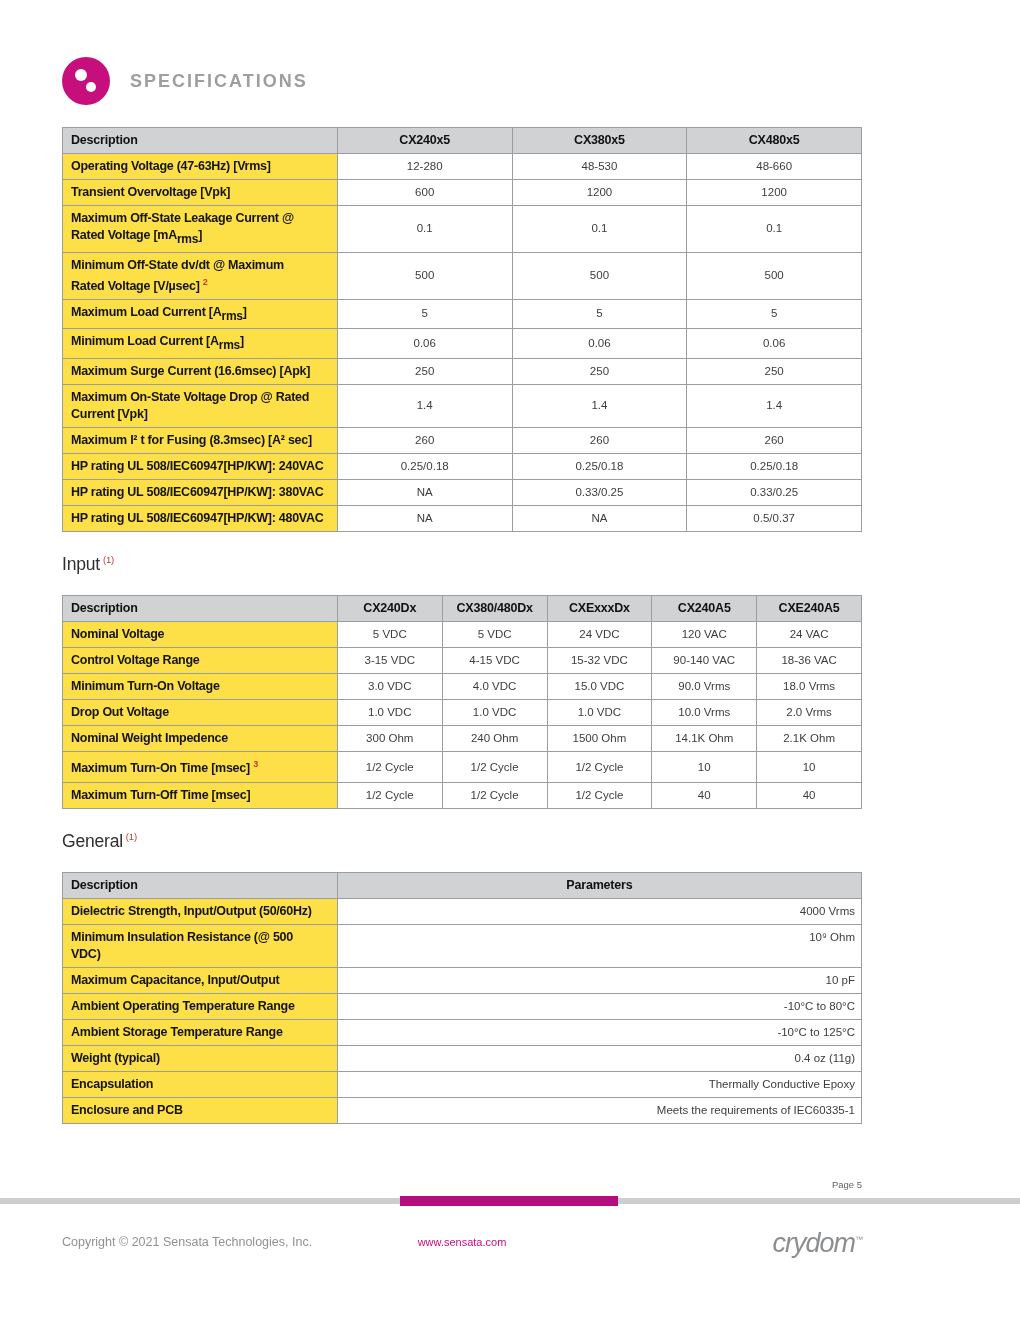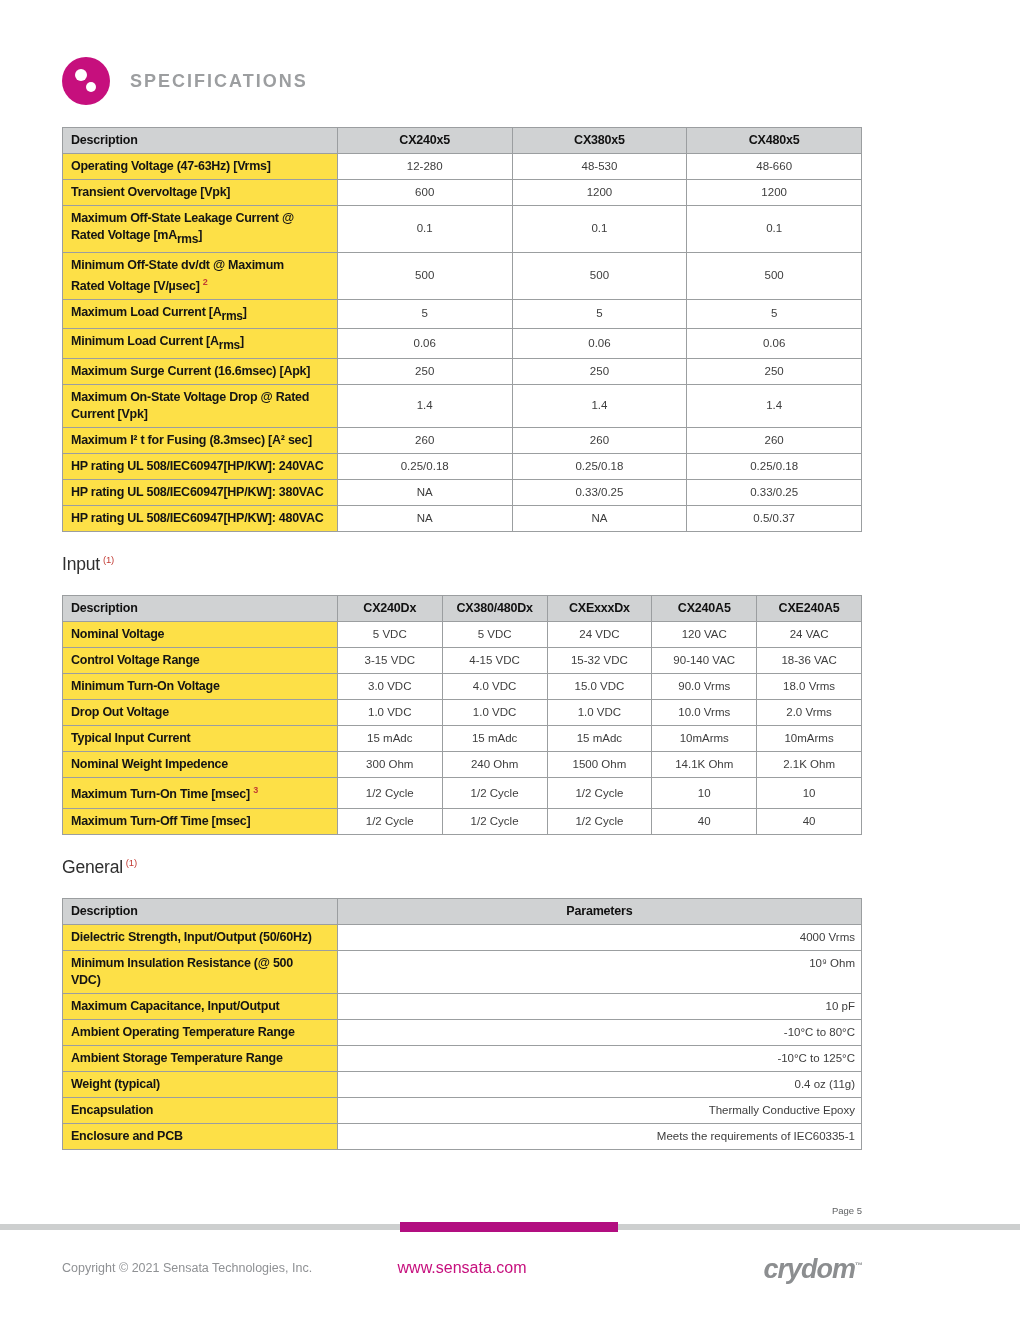--- a/index.html
+++ b/index.html
@@ -32,23 +32,23 @@
   table.left-vals td.val { text-align: right; padding-left: 8px; vertical-align: top; }
   td.label sub { font-size: 12px; }
   sup.fn { color: #c23b34; font-size: 9px; }
 
   
   .pagenum { text-align: right; font-size: 9.5px; color: #606264; margin-top: 55px; }
   .divider { position: relative; height: 6px; background: #cdcfcf; margin: 8px 0 0 -62px; width: 1020px; }
   .divider-accent { position: absolute; left: 400px; top: -2px; width: 218px; height: 10px; background: #b20e80; }
   .page-footer { display: flex; align-items: center; margin-top: 22px; }
   .copyright { flex: 1; font-size: 12.5px; color: #8f9194; }
-  .website { font-size: 16px; color: #c60f7d; text-decoration: none; text-align: center; }
+  .website { font-size: 11px; color: #c60f7d; text-decoration: none; text-align: center; }
   .brand-zone { flex: 1; text-align: right; }
-  .brand { font-size: 27px; font-weight: bold; font-style: italic; color: #8c8e90; letter-spacing: -1px; line-height: 28px; }
+  .brand { font-size: 27px; font-weight: normal; font-style: italic; color: #8c8e90; letter-spacing: -1px; line-height: 28px; }
   .brand-mark { font-size: 8px; color: #8c8e90; vertical-align: super; font-style: normal; }
 </style>
 </head>
 <body>
 
 <div class="page">
 
   <div class="spec-header">
     <div class="logo-circle">
       <span class="dot d1"></span>
@@ -197,28 +197,20 @@
         </tr>
         <tr>
           <td class="label">Drop Out Voltage</td>
           <td class="val">1.0 VDC</td>
           <td class="val">1.0 VDC</td>
           <td class="val">1.0 VDC</td>
           <td class="val">10.0 Vrms</td>
           <td class="val">2.0 Vrms</td>
         </tr>
         <tr>
-          <td class="label">Typical Input Current</td>
-          <td class="val">15 mAdc</td>
-          <td class="val">15 mAdc</td>
-          <td class="val">15 mAdc</td>
-          <td class="val">10mArms</td>
-          <td class="val">10mArms</td>
-        </tr>
-        <tr>
           <td class="label">Nominal Weight Impedence</td>
           <td class="val">300 Ohm</td>
           <td class="val">240 Ohm</td>
           <td class="val">1500 Ohm</td>
           <td class="val">14.1K Ohm</td>
           <td class="val">2.1K Ohm</td>
         </tr>
         <tr>
           <td class="label">Maximum Turn-On Time [msec] <sup class="fn">3</sup></td>
           <td class="val">1/2 Cycle</td>

